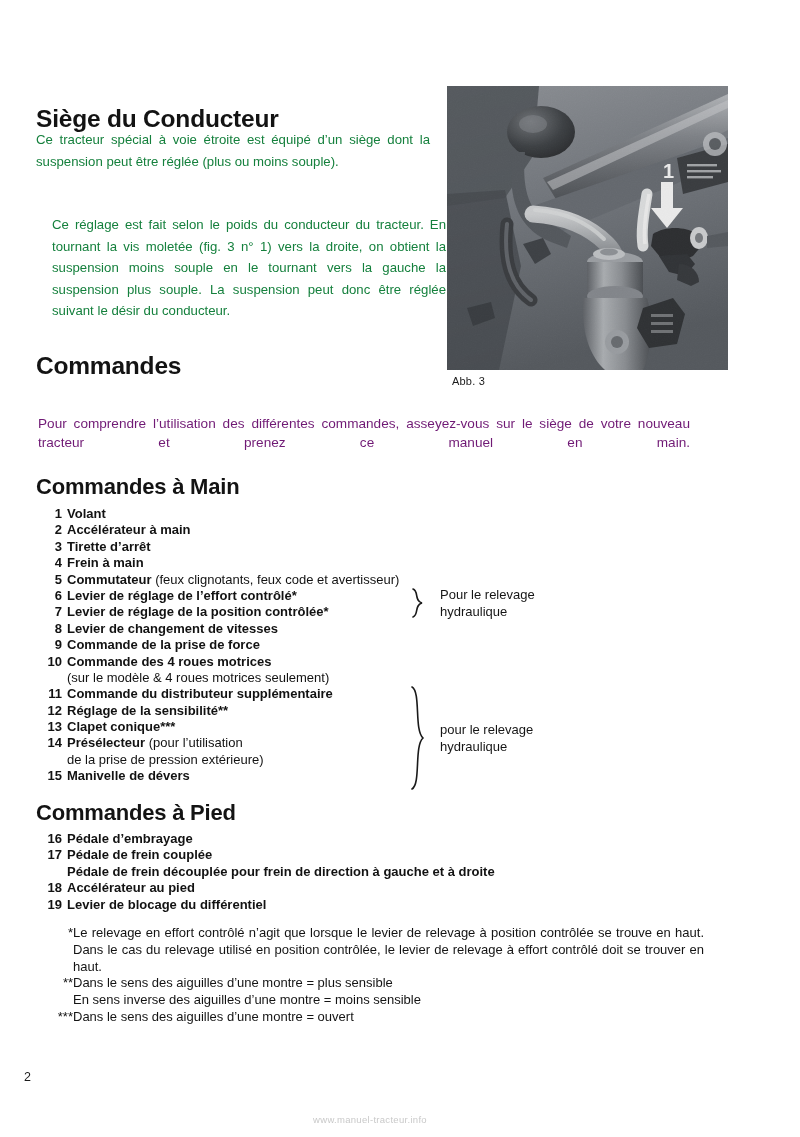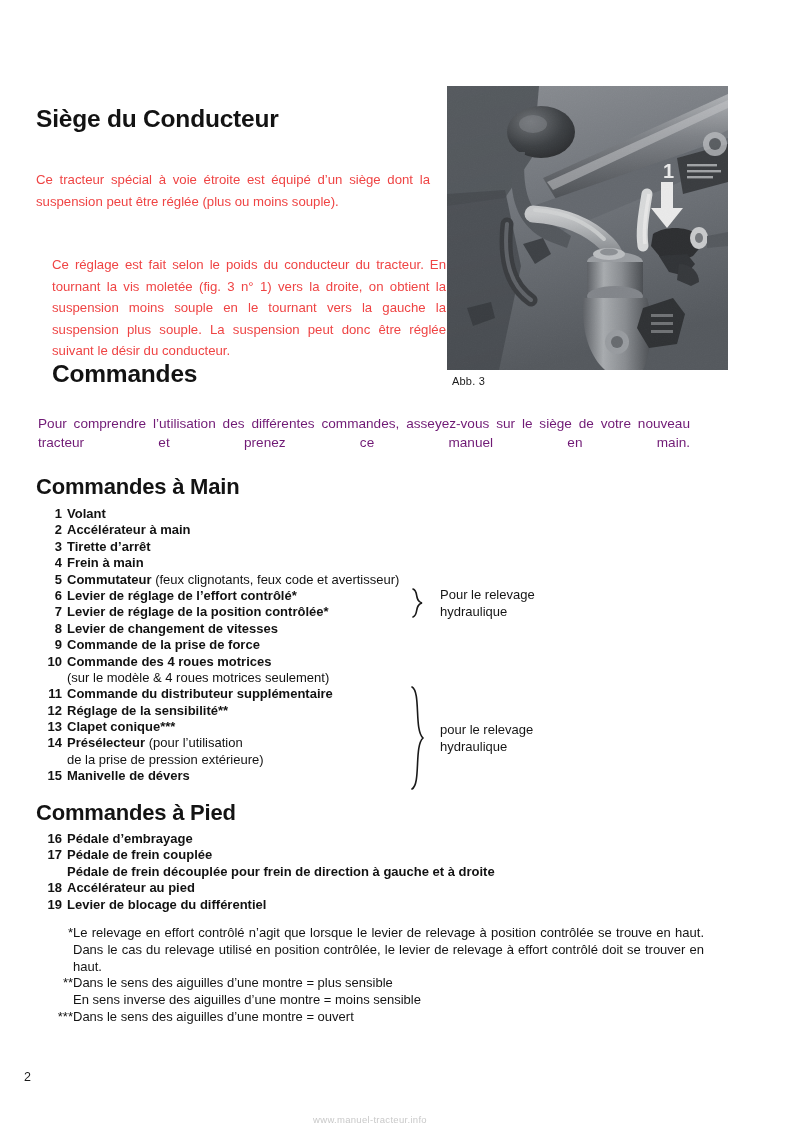--- a/index.html
+++ b/index.html
@@ -35,24 +35,23 @@
     letter-spacing: -0.2px;
     color: #131313;
     white-space: nowrap;
   }
 
   
   .para {
     position: absolute;
     font-size: 13.2px;
     line-height: 21.5px;
-    color: #ef4444;
+    color: #15803d;
     text-align: justify;
     text-justify: inter-word;
-    margin-top: 40px;
   }
 
   .para2 {
     position: absolute;
     font-size: 13.6px;
     line-height: 19px;
     color: #701a75;
     text-align: justify;
     text-justify: inter-word;
   }
@@ -293,21 +292,21 @@
         <path d="M214 96 L226 96 L226 122 L236 122 L220 142 L204 122 L214 122 Z" fill="#ffffff"></path>
       </g>
       <text x="216" y="92" font-family="Liberation Sans, sans-serif" font-size="20" font-weight="bold" fill="#ffffff">1</text>
 
       <rect x="0" y="0" width="281" height="284" filter="url(#grain)" fill="#808080" opacity="0.18"></rect>
     </svg>
   </div>
 
   <div class="caption" style="left:452px; top:375px;">Abb. 3</div>
 
-  <div class="h-main" style="left:36px; top:360px;margin-left:16px;">Commandes</div>
+  <div class="h-main" style="left:36px; top:352px;">Commandes</div>
 
   <div class="para2 force-just" style="left:38px; top:414px; width:652px;">
     <span>Pour comprendre l’utilisation des différentes commandes, asseyez-vous sur le siège de votre nouveau tracteur et prenez ce manuel en main.</span>
   </div>
 
   <div class="h-sub" style="left:36px; top:474px;">Commandes à Main</div>
 
   <div class="ctrl-list" id="hand-list" style="left:38px; top:506px;">
       <div class="ctrl-row"><span class="ctrl-num">1</span><span class="ctrl-label">Volant</span></div>
       <div class="ctrl-row"><span class="ctrl-num">2</span><span class="ctrl-label">Accélérateur à main</span></div>

